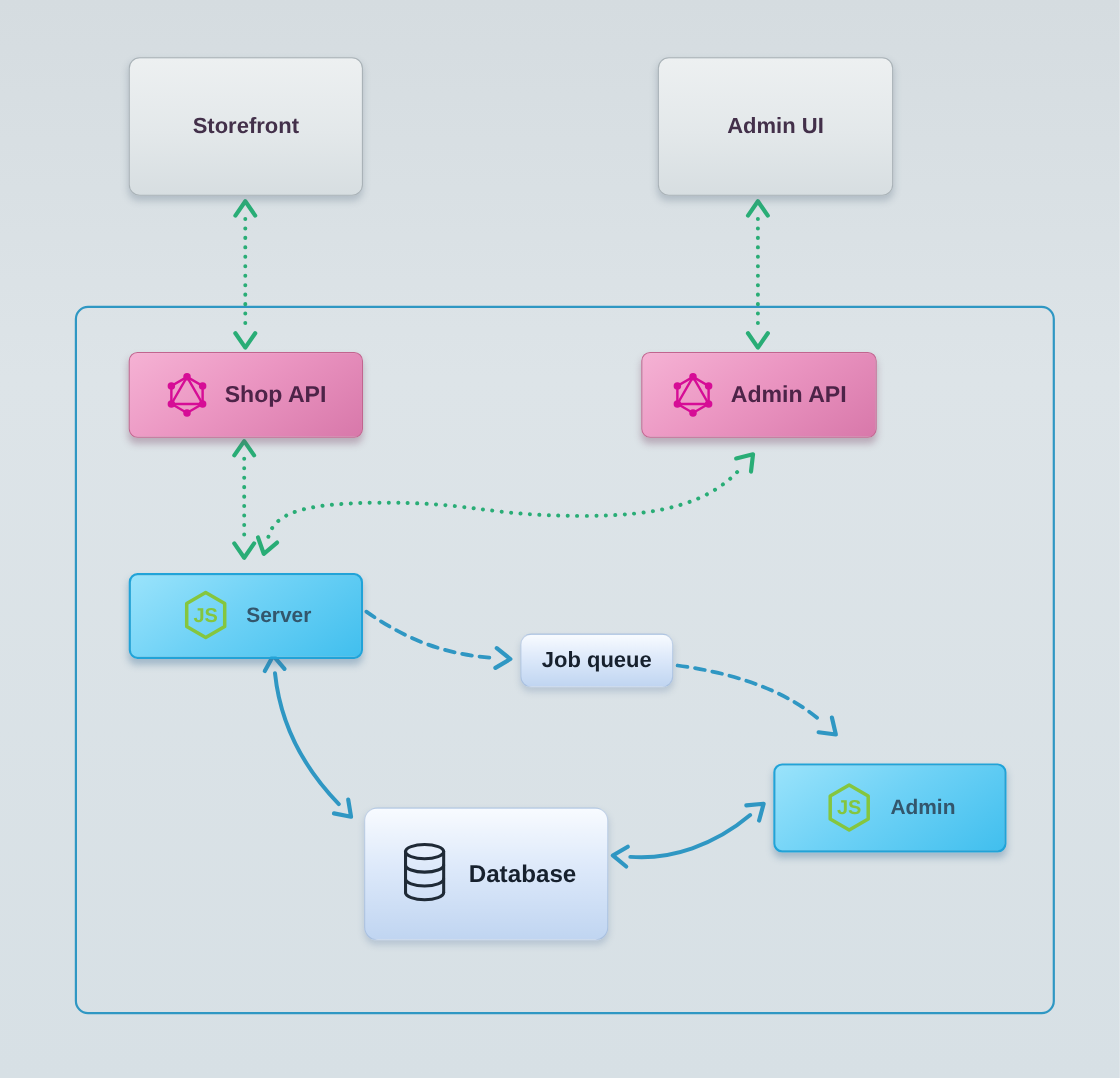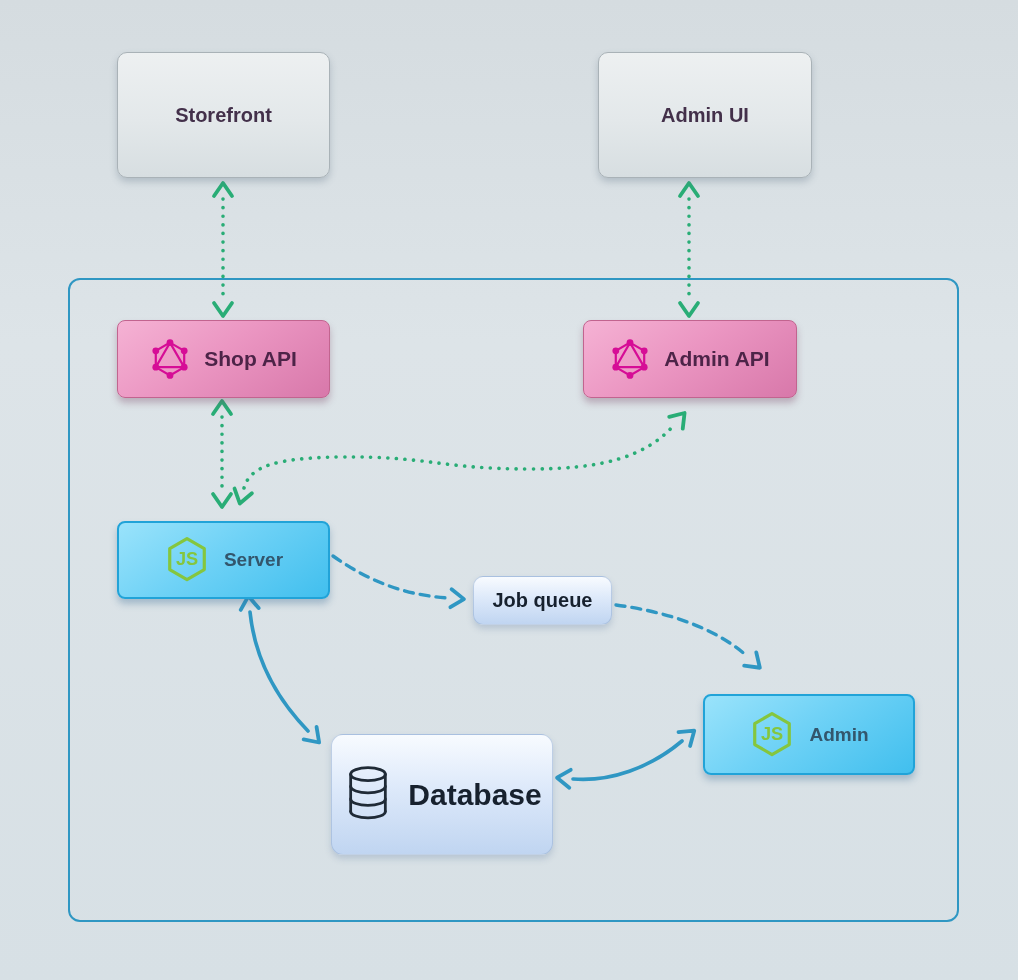--- a/index.html
+++ b/index.html
@@ -53,21 +53,21 @@
   .pale .label{font-size:20px;color:#17212e;}
 
   .n-storefront{left:117px;top:52px;width:213px;height:126px;}
   .n-adminui  {left:598px;top:52px;width:214px;height:126px;}
   .n-shopapi  {left:117px;top:320px;width:213px;height:78px;}
   .n-adminapi {left:583px;top:320px;width:214px;height:78px;}
   .n-server   {left:117px;top:510px;width:213px;height:78px;}
   .n-jobqueue {left:473px;top:576px;width:139px;height:49px;}
   .n-worker   {left:703px;top:683px;width:212px;height:81px;}
   .n-database {left:331px;top:734px;width:222px;height:121px;border-radius:12px;}
-  .n-database .label{font-size:30px;text-align:right;}
+  .n-database .label{font-size:22px;text-align:right;}
 
   .icon{flex:0 0 auto;display:block;}
 </style>
 </head>
 <body>
 
 <div id="canvas">
 
   <div class="frame"></div>
 

